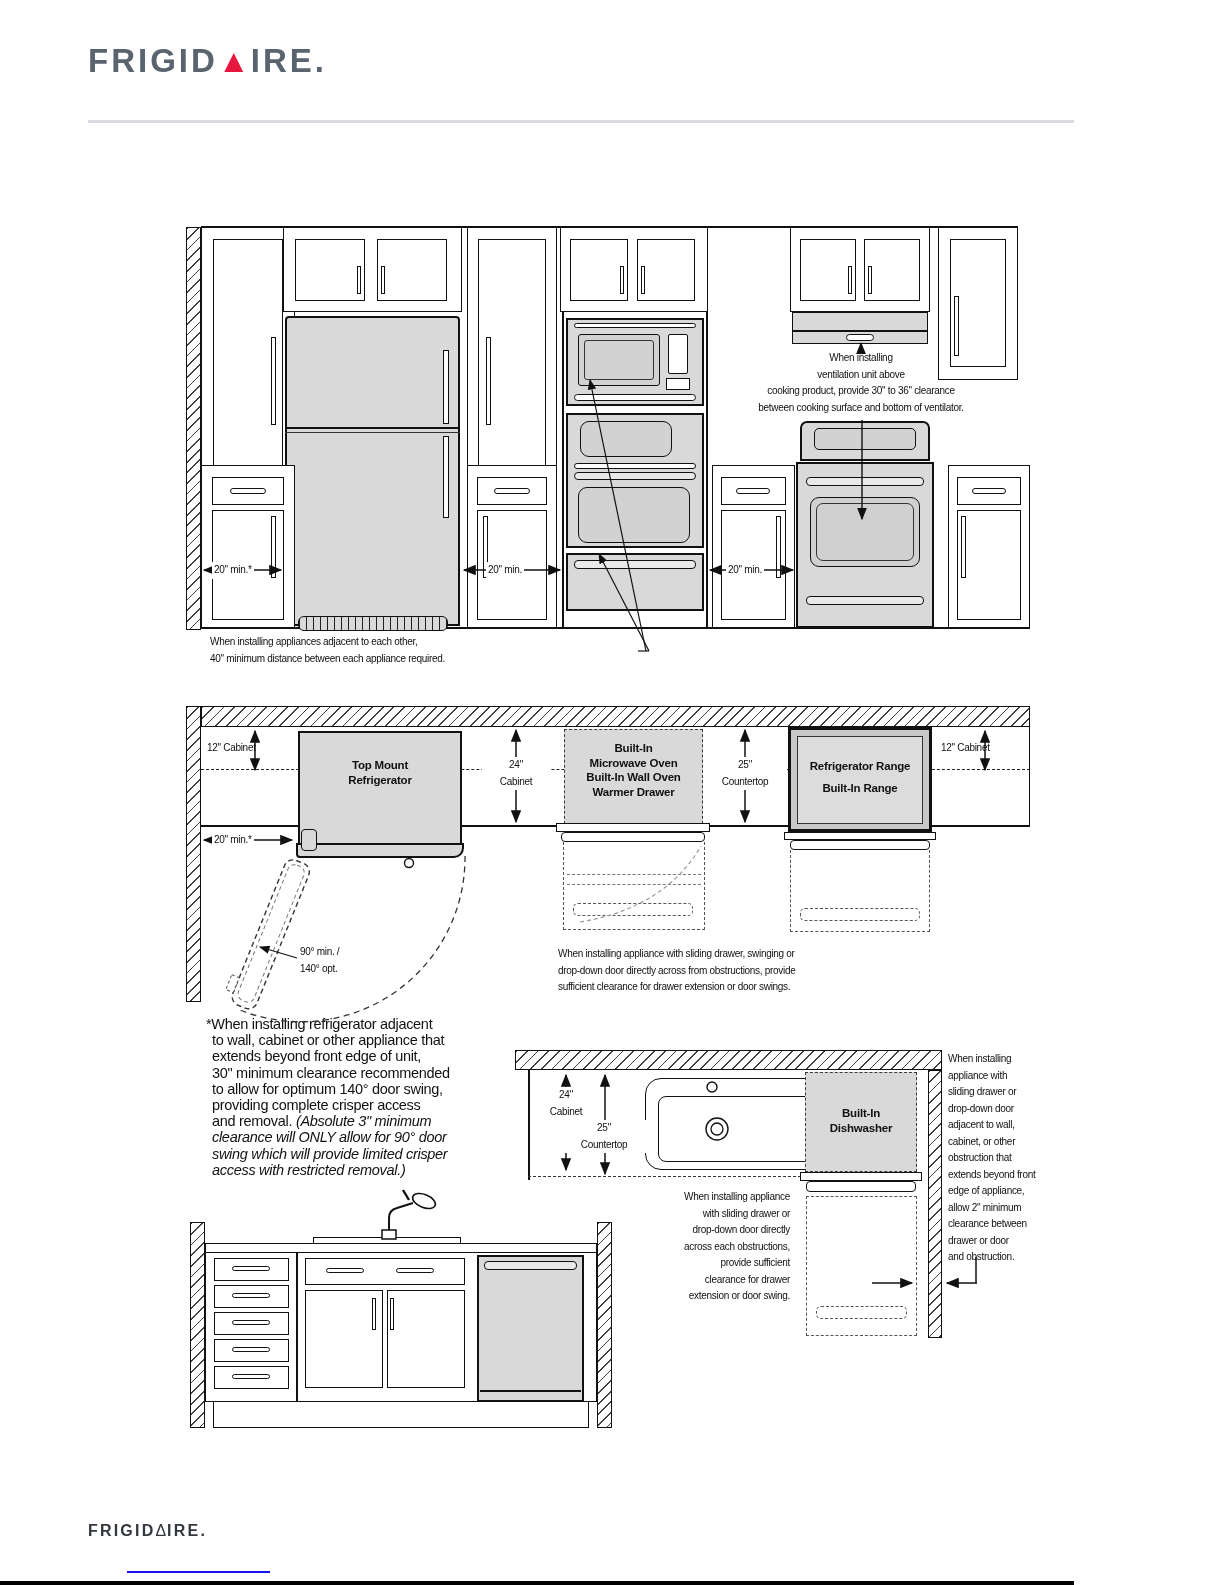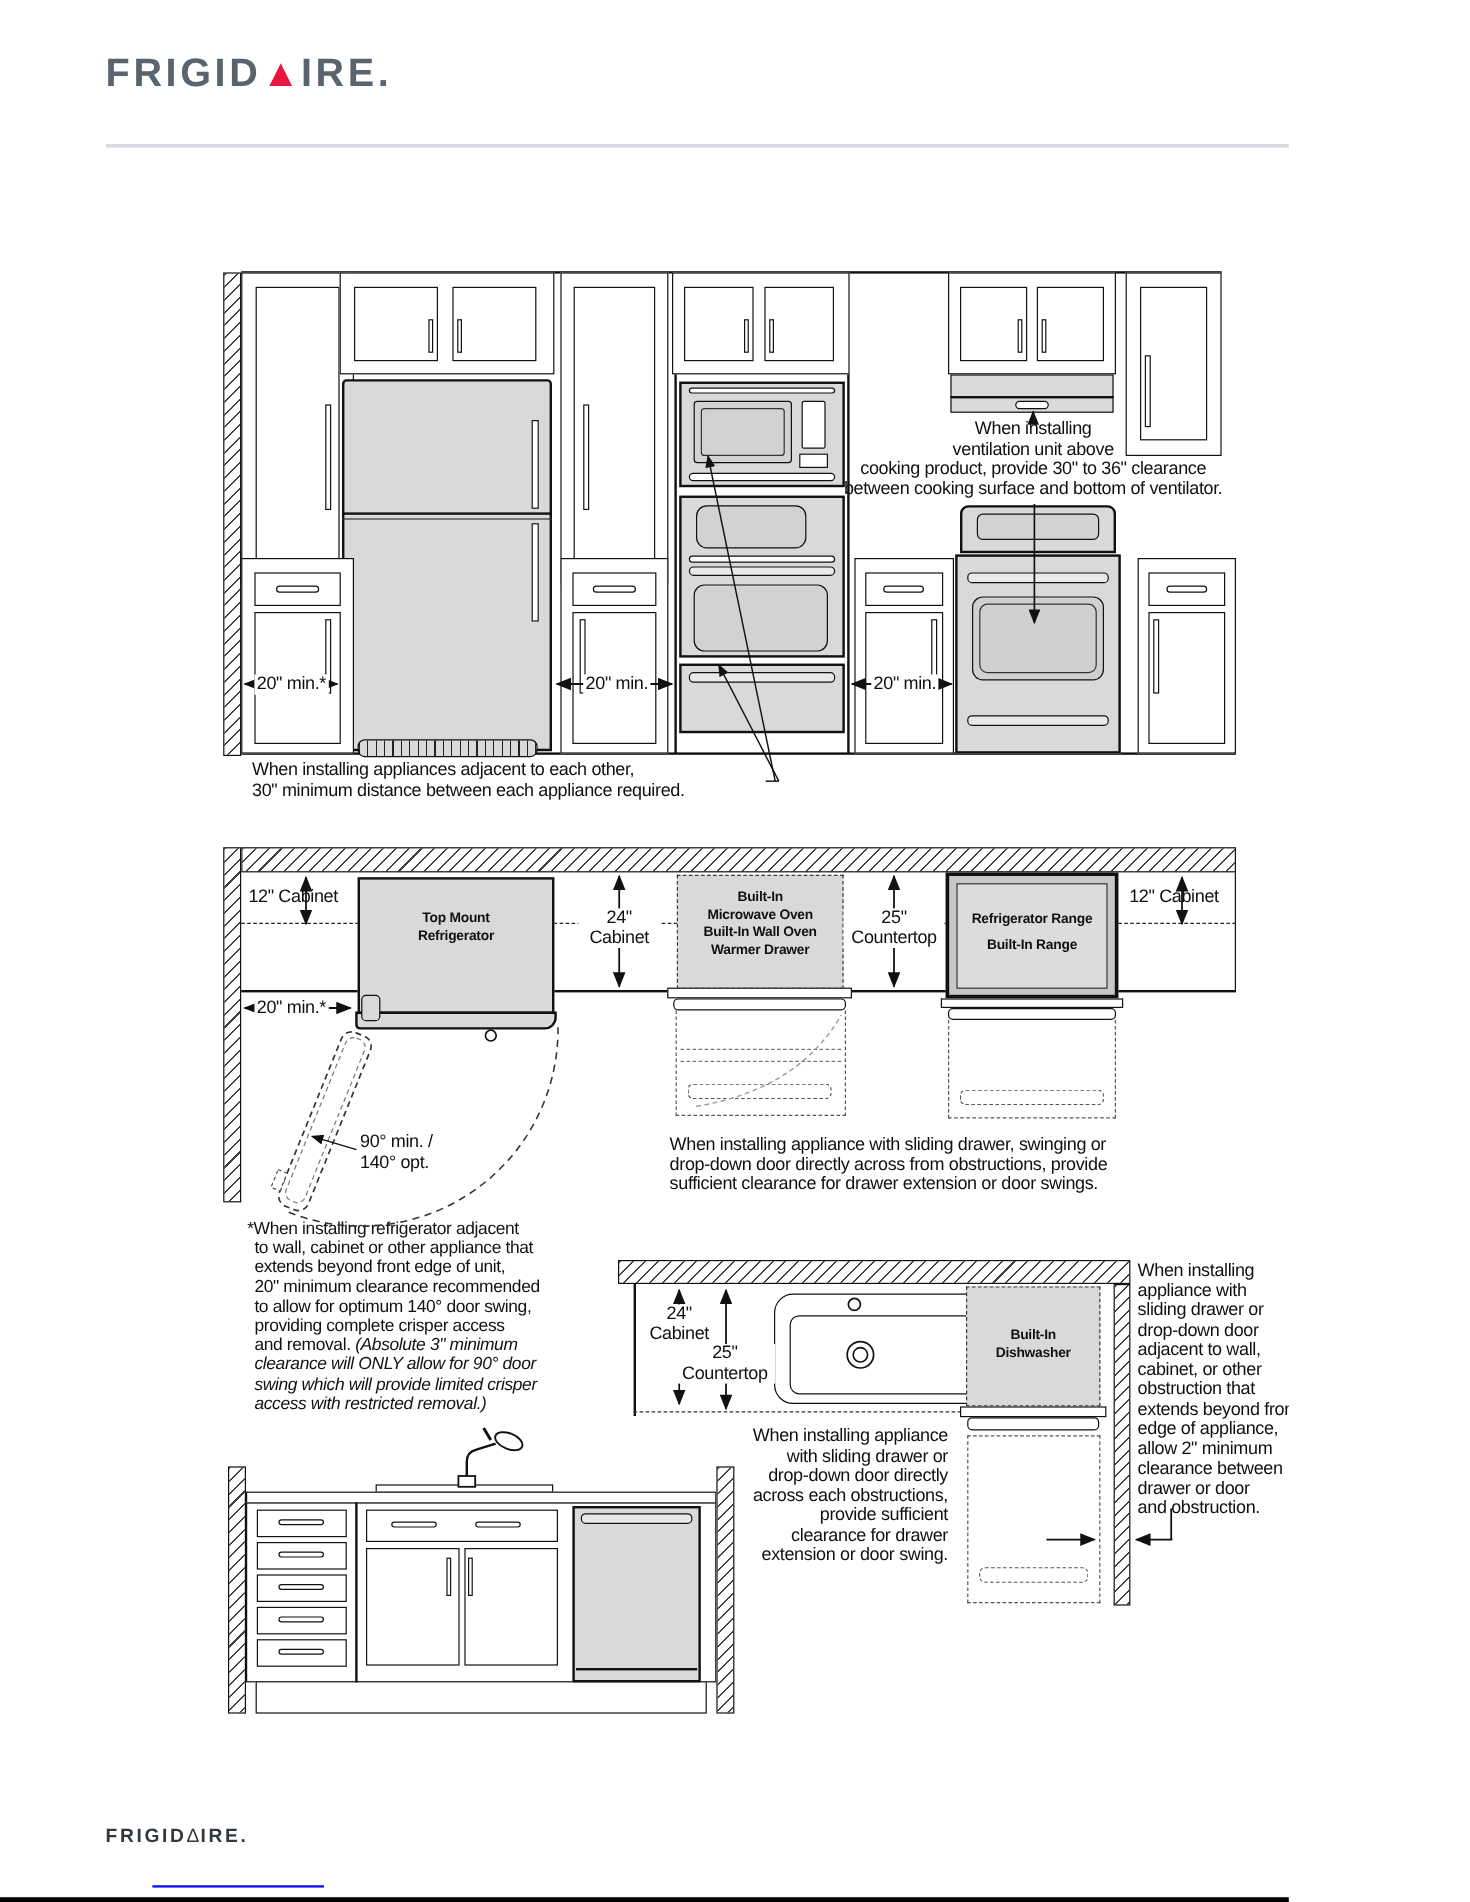--- a/index.html
+++ b/index.html
@@ -10,21 +10,21 @@
   .b2{border:2px solid #111;background:#fff;}
   .gray{background:#d9d9d9;}
   .hatch{background-color:#fff;border:1.3px solid #111;
          background-image:repeating-linear-gradient(135deg,#3f3f3f 0 1.2px,transparent 1.2px 7.5px);}
   .vh{width:5px;background:#fff;border:1px solid #111;}
   .pill{background:#fff;border:1.3px solid #111;border-radius:4px;}
   .dkpill{background:#e9e9e9;border:1.4px solid #111;border-radius:4px;}
   .dashbox{border:1.7px dashed #3a3a3a;background:#d9d9d9;}
   .dashw{border:1.4px dashed #555;background:transparent;}
   .dashpill{border:1.3px dashed #555;border-radius:5px;background:transparent;}
-  .lbl{font-size:15px;line-height:16.5px;letter-spacing:-0.3px;white-space:pre-line;color:#101010;}
+  .lbl{font-size:10px;line-height:16.5px;letter-spacing:-0.3px;white-space:pre-line;color:#101010;}
   .c{text-align:center;}
   .r{text-align:right;}
   .wbg{background:#fff;padding:0 2px;z-index:9;}
   .boxlbl{font-weight:bold;font-size:11.5px;line-height:14.5px;text-align:center;
           white-space:pre-line;letter-spacing:-0.2px;z-index:6;}
   .centerline{border-top:1.8px dashed #222;z-index:5;}
   .note{font-size:14.5px;line-height:16.2px;letter-spacing:-0.3px;white-space:pre-line;
         padding-left:6px;text-indent:-6px;}
   .grille{border:1.4px solid #111;border-radius:6px;
           background-image:repeating-linear-gradient(90deg,#222 0 1px,#d9d9d9 1px 7px);}
@@ -137,21 +137,21 @@
   <div class="abs vh" style="left:961px;top:516px;height:62px;"></div>
 
   <div class="abs lbl wbg" style="left:212px;top:562px;">20" min.*</div>
   <div class="abs lbl wbg" style="left:486px;top:562px;">20" min.</div>
   <div class="abs lbl wbg" style="left:726px;top:562px;">20" min.</div>
   <div class="abs lbl c" style="left:645px;top:350px;width:432px;z-index:9;">When installing
 ventilation unit above
 cooking product, provide 30" to 36" clearance
 between cooking surface and bottom of ventilator.</div>
   <div class="abs lbl" style="left:210px;top:634px;">When installing appliances adjacent to each other,
-30" minimum distance between each appliance required.</div>
+40" minimum distance between each appliance required.</div>
 
   <div class="abs hatch" style="left:201px;top:706px;width:829px;height:21px;"></div>
   <div class="abs hatch" style="left:186px;top:706px;width:15px;height:296px;"></div>
   <div class="abs" style="left:201px;top:825px;width:829px;height:1.5px;background:#111;"></div>
   <div class="abs" style="left:1028.5px;top:727px;width:1.5px;height:99px;background:#111;"></div>
   <div class="abs centerline" style="left:201px;top:769px;width:829px;height:0;"></div>
 
   <div class="abs b2 gray" style="left:298px;top:731px;width:164px;height:114px;z-index:5;"></div>
   <div class="abs b2 gray" style="left:296px;top:843px;width:168px;height:15px;border-radius:0 0 10px 4px;z-index:5;"></div>
   <div class="abs" style="left:301px;top:829px;width:16px;height:22px;border:1.6px solid #111;border-radius:4px;background:#d9d9d9;z-index:6;"></div>
@@ -188,21 +188,21 @@
 Countertop</div>
   <div class="abs lbl" style="left:300px;top:944px;">90° min. /
 140° opt.</div>
   <div class="abs lbl" style="left:558px;top:946px;">When installing appliance with sliding drawer, swinging or
 drop-down door directly across from obstructions, provide
 sufficient clearance for drawer extension or door swings.</div>
 
   <div class="abs note" style="left:206px;top:1016px;width:262px;"><span>*When installing refrigerator adjacent
 to wall, cabinet or other appliance that
 extends beyond front edge of unit,
-20" minimum clearance recommended
+30" minimum clearance recommended
 to allow for optimum 140° door swing,
 providing complete crisper access
 and removal. </span><span style="font-style:italic">(Absolute 3" minimum
 clearance will ONLY allow for 90° door
 swing which will provide limited crisper
 access with restricted removal.)</span></div>
 
   <div class="abs hatch" style="left:515px;top:1050px;width:427px;height:20px;"></div>
   <div class="abs hatch" style="left:928px;top:1070px;width:14px;height:268px;"></div>
   <div class="abs" style="left:528px;top:1070px;width:1.5px;height:110px;background:#111;"></div>

